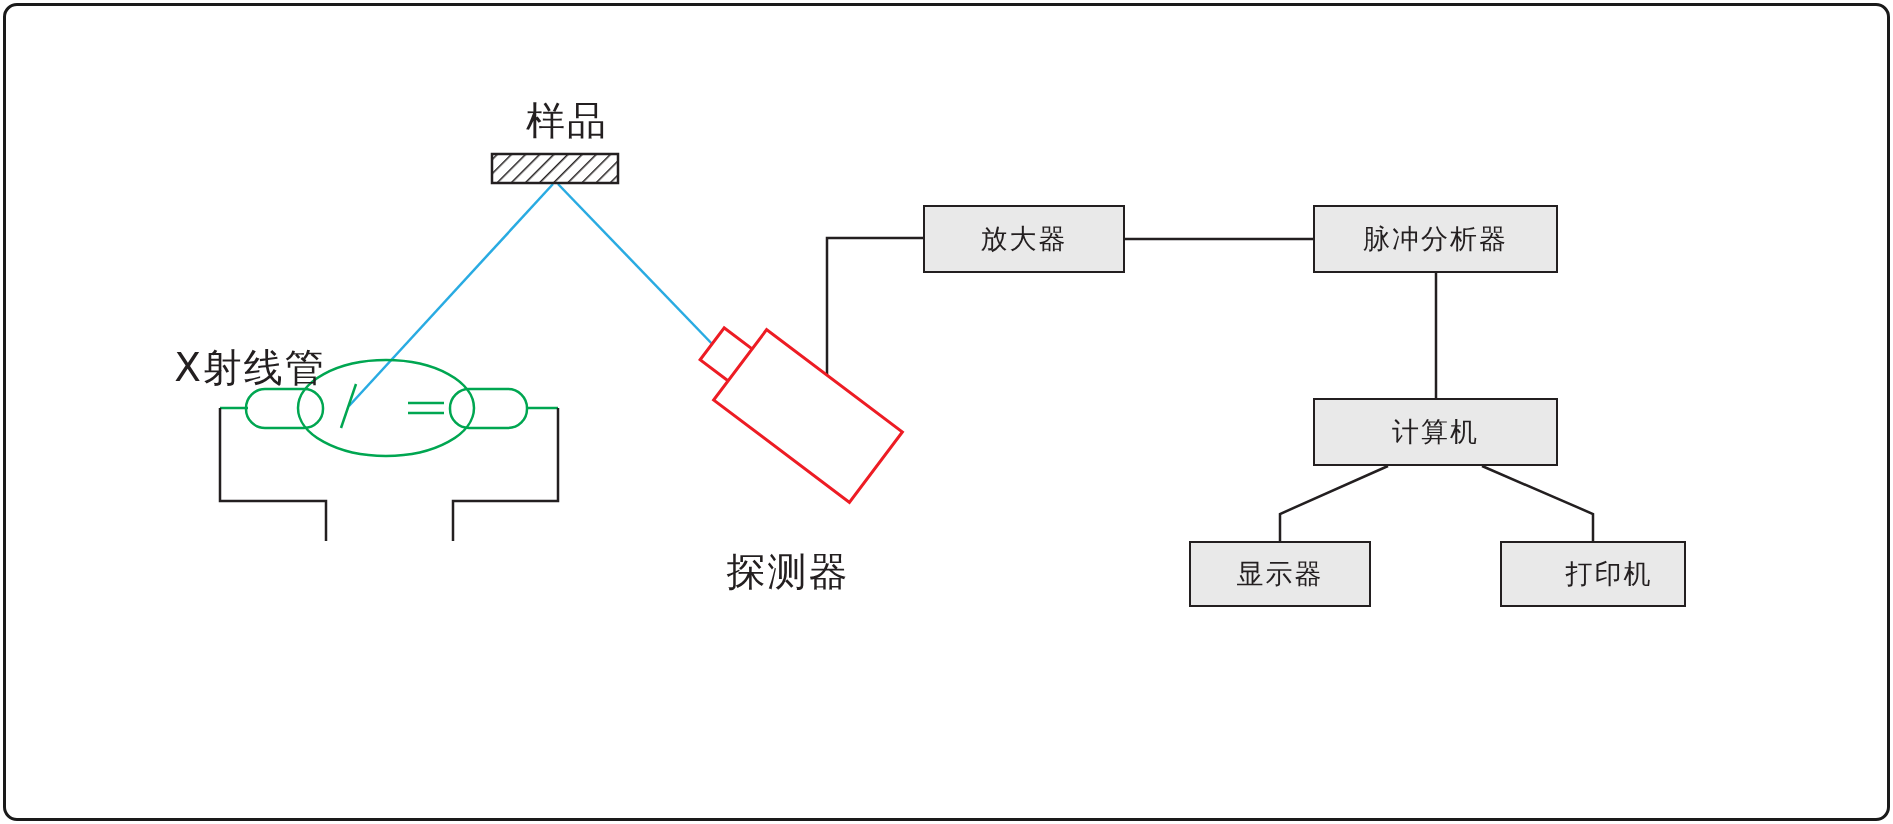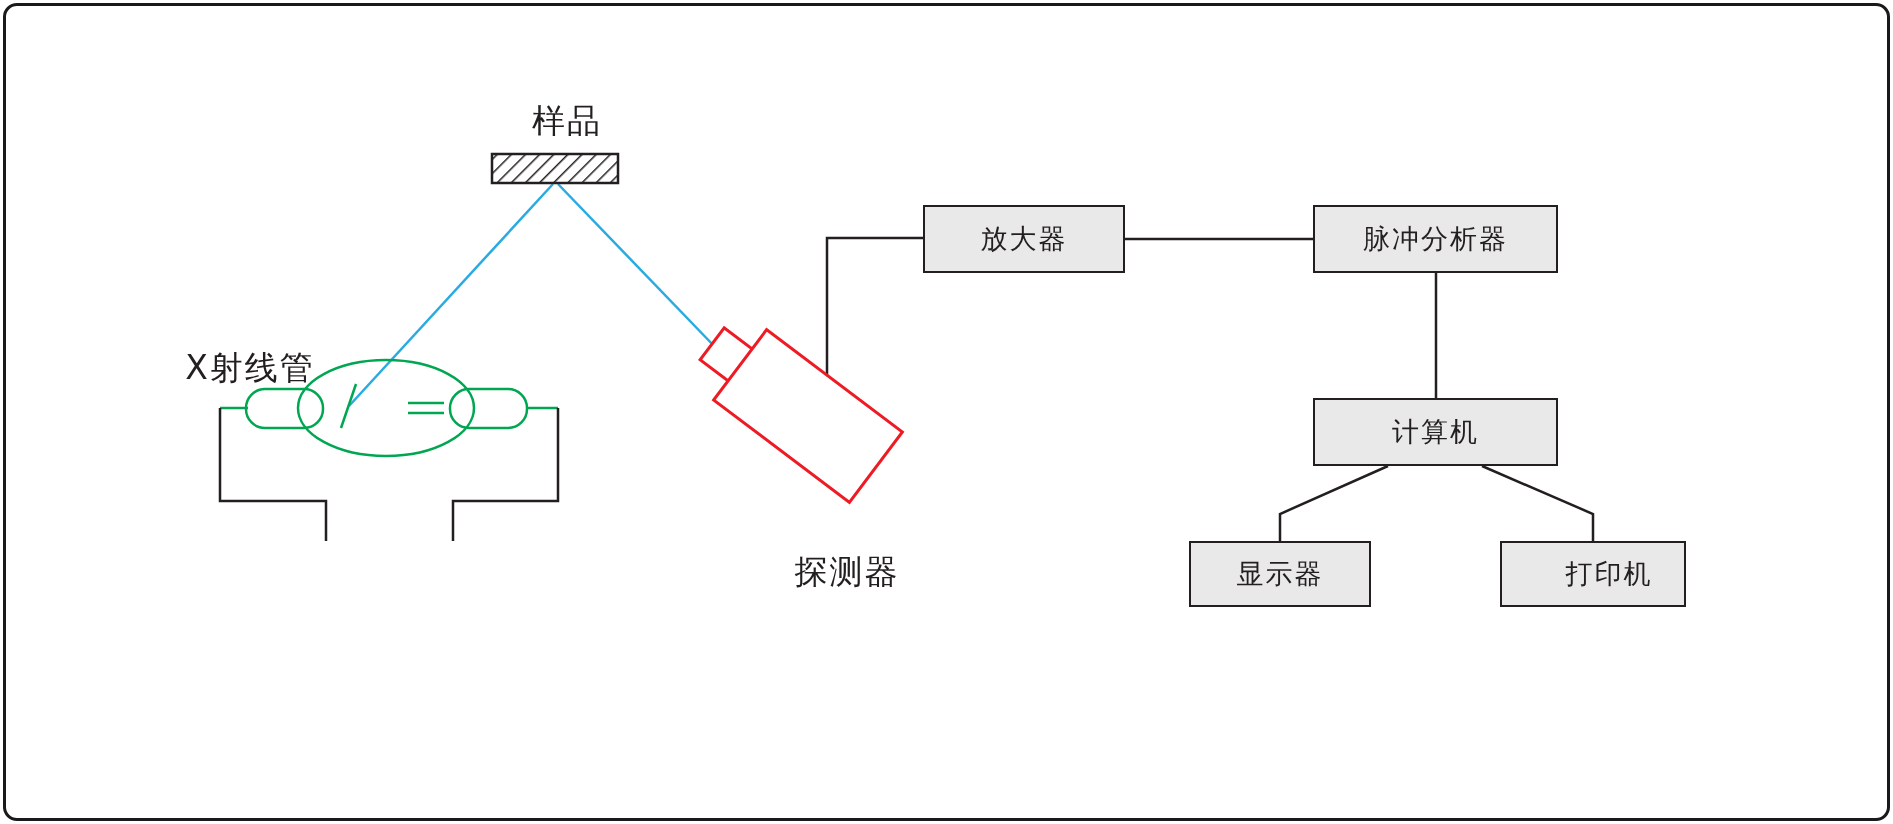--- a/index.html
+++ b/index.html
@@ -13,21 +13,21 @@
   }
   svg.canvas{position:absolute;left:0;top:0;}
   .box{
     position:absolute;display:flex;align-items:center;justify-content:center;
     background:#e9e9e9;border:2.5px solid #231f20;box-sizing:border-box;
     font-size:27px;letter-spacing:2px;white-space:nowrap;
   }
   .box.hv{background:#fff200;border:3.5px solid #ed1c24;}
   .lbl{
     position:absolute;transform:translate(-50%,-50%);
-    font-size:33px;letter-spacing:2px;white-space:nowrap;
+    font-size:39px;letter-spacing:2px;white-space:nowrap;
   }
   .title{
     position:absolute;transform:translate(-50%,-50%);
     font-size:40px;font-weight:700;letter-spacing:1px;white-space:nowrap;
   }
 </style>
 </head>
 <body>
 
 <div class="stage">
@@ -94,17 +94,17 @@
   </div>
 
   <div class="box" style="left:1500px;top:541px;width:186px;height:66px;padding-left:32px;">
     <span>打印机</span>
   </div>
 
   <div class="lbl" style="left:567px;top:121px;">样品</div>
 
   <div class="lbl" style="left:250px;top:368px;">X射线管</div>
 
-  <div class="lbl" style="left:847px;top:572px;font-family:Liberation Mono, monospace;">探测器</div>
+  <div class="lbl" style="left:788px;top:572px;font-family:Liberation Mono, monospace;">探测器</div>
 
 
   <div class="frame"></div>
 </div>
 
 </body></html>

